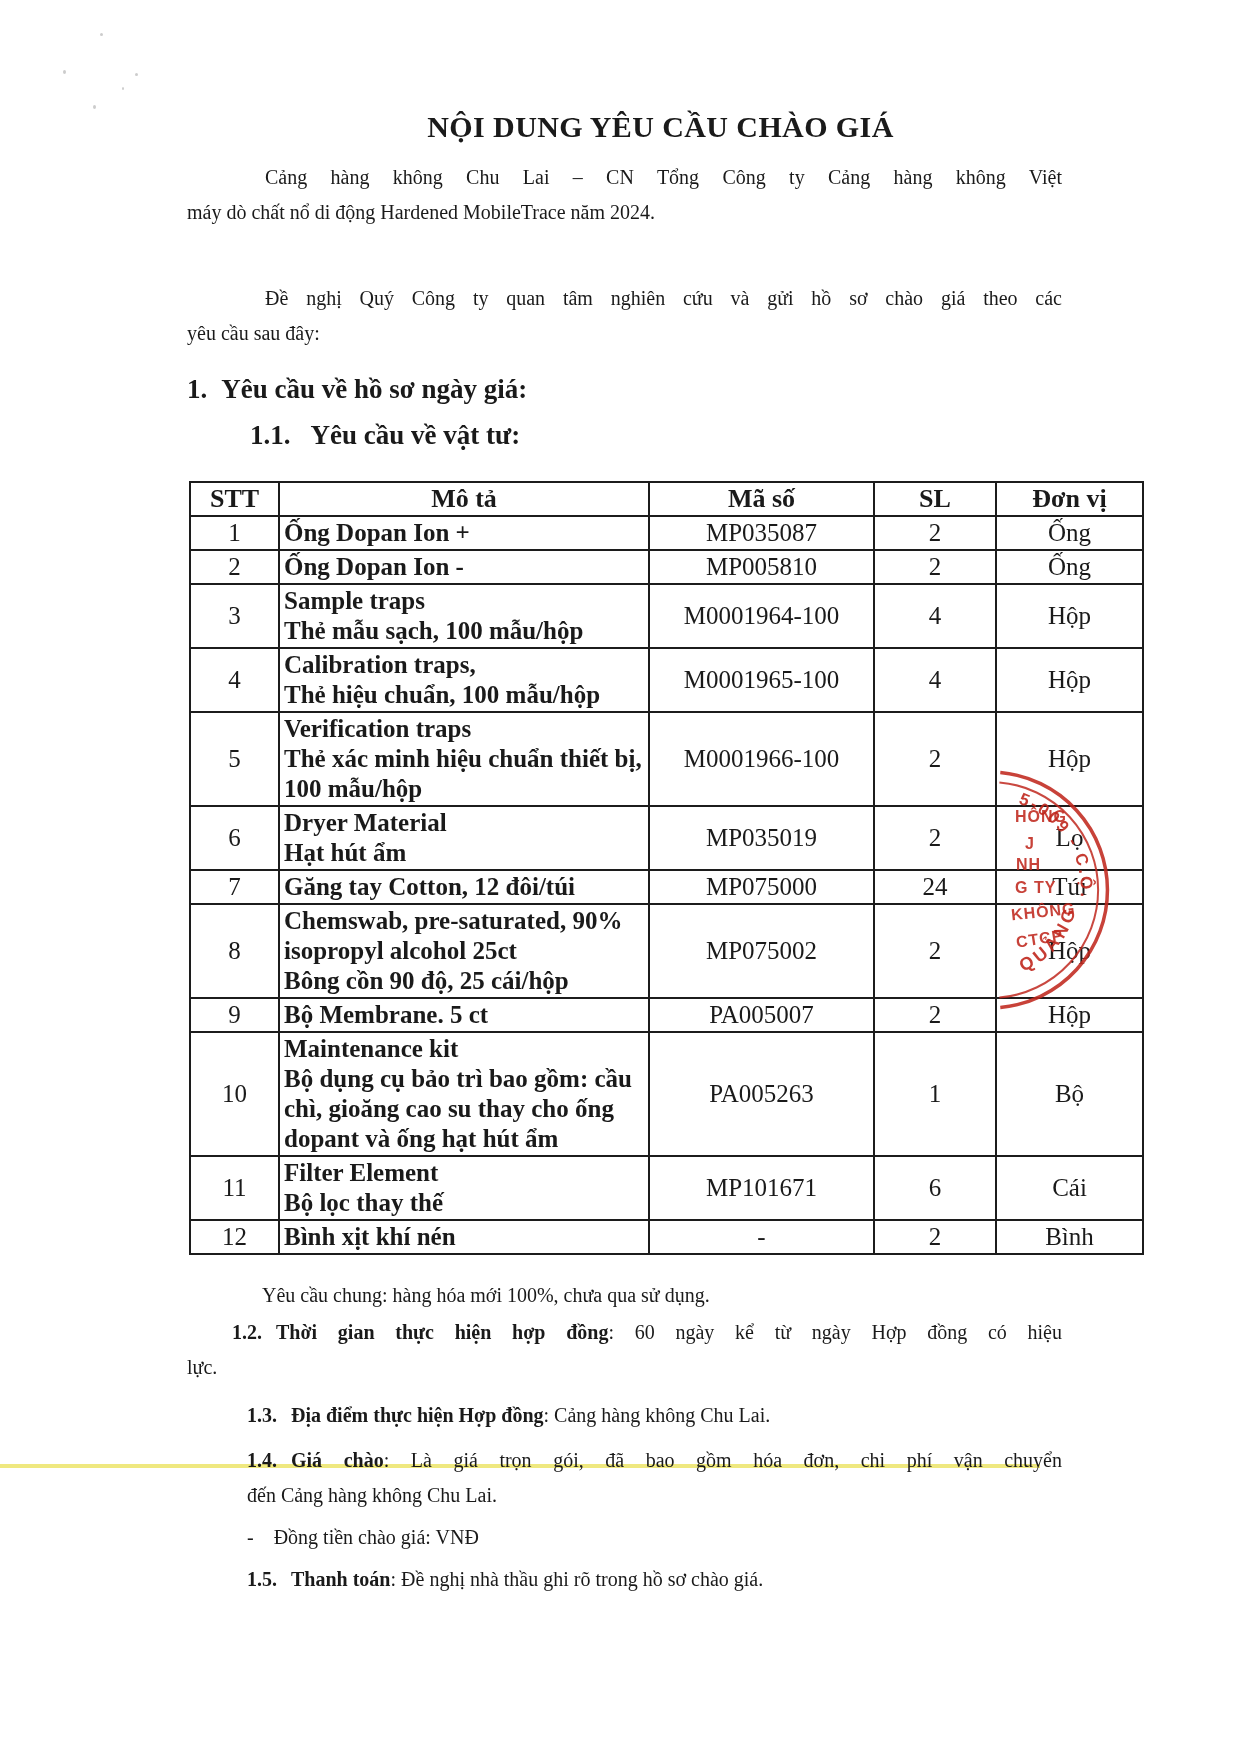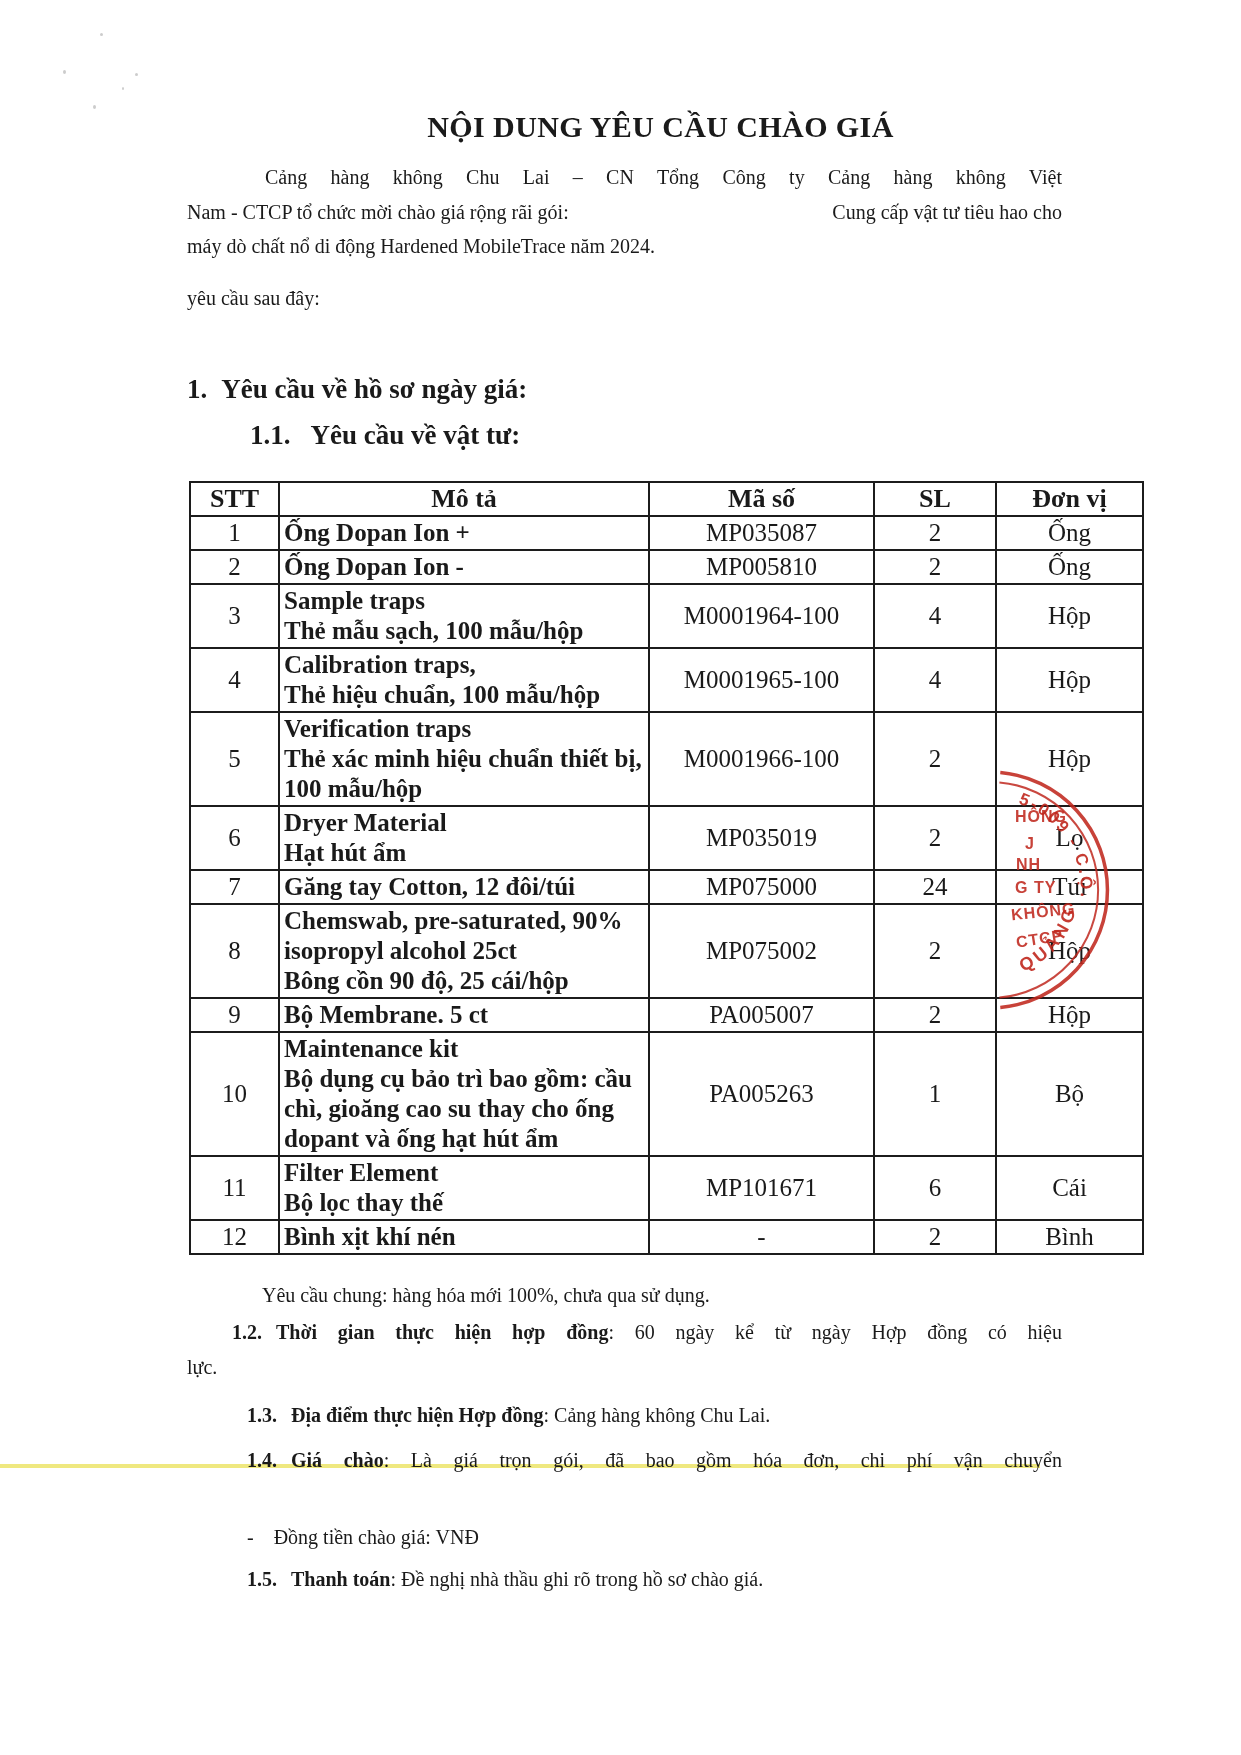--- a/index.html
+++ b/index.html
@@ -69,28 +69,25 @@
 <div class="speck" style="left:135px;top:73px;width:3px;height:3px;"></div>
 <div class="speck" style="left:122px;top:87px;width:2px;height:3px;"></div>
 <div class="speck" style="left:93px;top:105px;width:3px;height:4px;"></div>
 
 <div id="yellow-line" class="abs"></div>
 
 <div id="doc-title" class="abs">NỘI DUNG YÊU CẦU CHÀO GIÁ</div>
 
 <div id="p1" class="abs para">
   <div class="jl"><span class="indent"></span><span>Cảng hàng không Chu Lai – CN Tổng Công ty Cảng hàng không Việt</span></div>
-  <div class="split">
-      <span>Nam - CTCP tổ chức mời chào giá rộng rãi gói:</span>
-      <span>Cung cấp vật tư tiêu hao cho</span>
-    </div>
   <div class="nw">máy dò chất nổ di động Hardened MobileTrace năm 2024.</div>
 </div>
 
 <div id="p2" class="abs para">
+  <div class="jl"><span class="indent"></span><span>Đề nghị Quý Công ty quan tâm nghiên cứu và gửi hồ sơ chào giá theo các</span></div>
   <div class="nw">yêu cầu sau đây:</div>
 </div>
 
 <div id="h1" class="abs para nw b">
   <span>1.</span><span class="g"></span><span>Yêu cầu về hồ sơ ngày giá:</span>
 </div>
 
 <div id="h11" class="abs para nw b">
   <span>1.1.</span><span class="g2"></span><span>Yêu cầu về vật tư:</span>
 </div>
@@ -241,20 +238,21 @@
   <div class="jl"><span class="sp45"></span><span class="b">1.2.</span><span class="g"></span><span class="b">Thời gian thực hiện hợp đồng</span><span>: 60 ngày kể từ ngày Hợp đồng có hiệu</span></div>
   <div class="nw">lực.</div>
 </div>
 
 <div id="s13" class="abs para">
   <span class="b">1.3.</span><span class="g"></span><span class="b">Địa điểm thực hiện Hợp đồng</span><span>: Cảng hàng không Chu Lai.</span>
 </div>
 
 <div id="s14" class="abs para">
   <div class="jl"><span class="b">1.4.</span><span class="g"></span><span class="b">Giá chào</span><span>: Là giá trọn gói, đã bao gồm hóa đơn, chi phí vận chuyển</span></div>
+  <div class="nw">đến Cảng hàng không Chu Lai.</div>
 </div>
 
 <div id="dash-line" class="abs para">
   <span>-</span><span class="g2"></span><span>Đồng tiền chào giá: VNĐ</span>
 </div>
 
 <div id="s15" class="abs para">
   <span class="b">1.5.</span><span class="g"></span><span class="b">Thanh toán</span><span>: Đề nghị nhà thầu ghi rõ trong hồ sơ chào giá.</span>
 </div>
 

